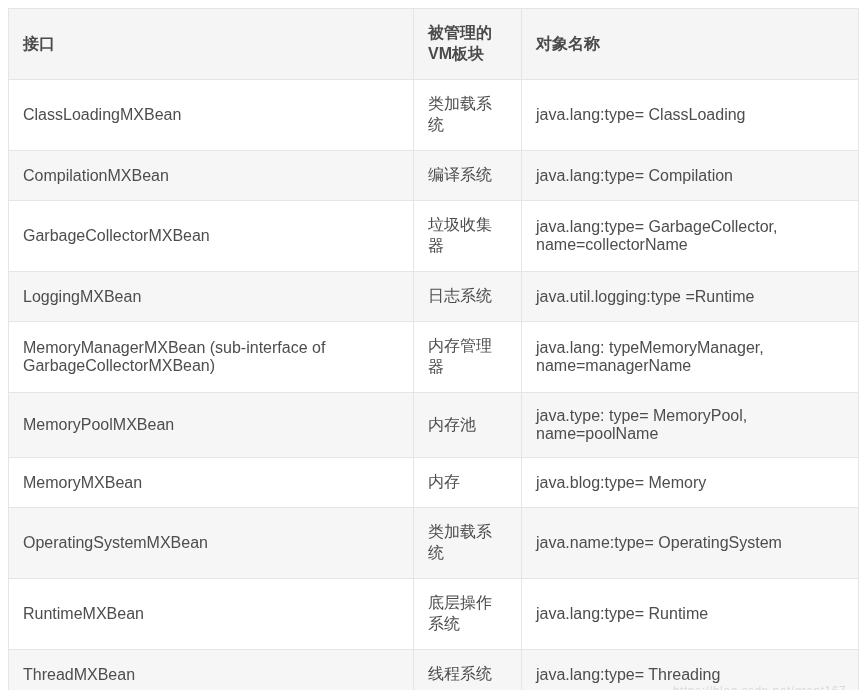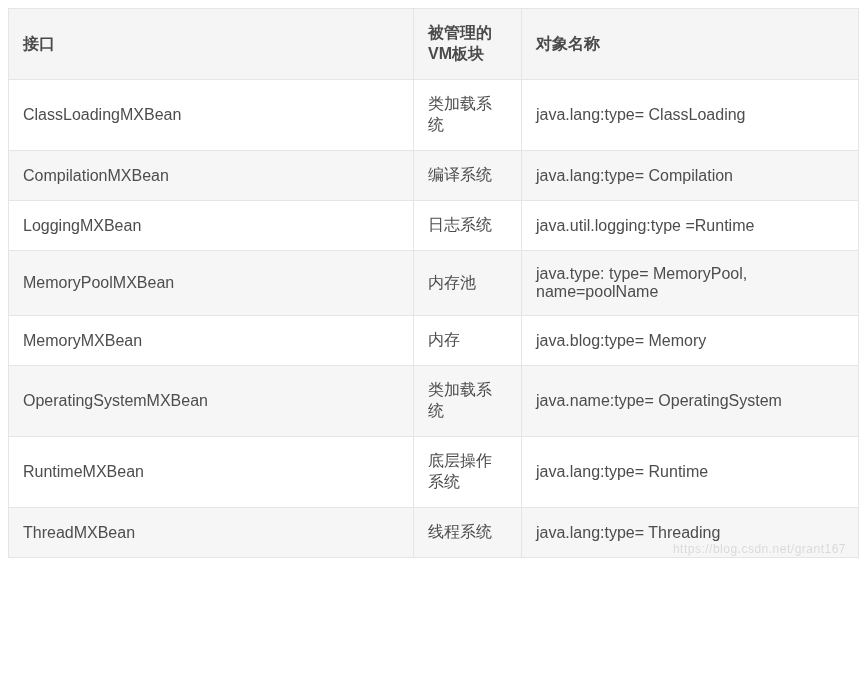--- a/index.html
+++ b/index.html
@@ -72,23 +72,33 @@
       <td>ClassLoadingMXBean</td>
       <td>类加载系统</td>
       <td>java.lang:type= ClassLoading</td>
     </tr>
     <tr>
       <td>CompilationMXBean</td>
       <td>编译系统</td>
       <td>java.lang:type= Compilation</td>
     </tr>
     <tr>
+      <td>GarbageCollectorMXBean</td>
+      <td>垃圾收集器</td>
+      <td>java.lang:type= GarbageCollector, name=collectorName</td>
+    </tr>
+    <tr>
       <td>LoggingMXBean</td>
       <td>日志系统</td>
       <td>java.util.logging:type =Runtime</td>
+    </tr>
+    <tr>
+      <td>MemoryManagerMXBean (sub-interface of GarbageCollectorMXBean)</td>
+      <td>内存管理器</td>
+      <td>java.lang: typeMemoryManager, name=managerName</td>
     </tr>
     <tr>
       <td>MemoryPoolMXBean</td>
       <td>内存池</td>
       <td>java.type: type= MemoryPool, name=poolName</td>
     </tr>
     <tr>
       <td>MemoryMXBean</td>
       <td>内存</td>
       <td>java.blog:type= Memory</td>

